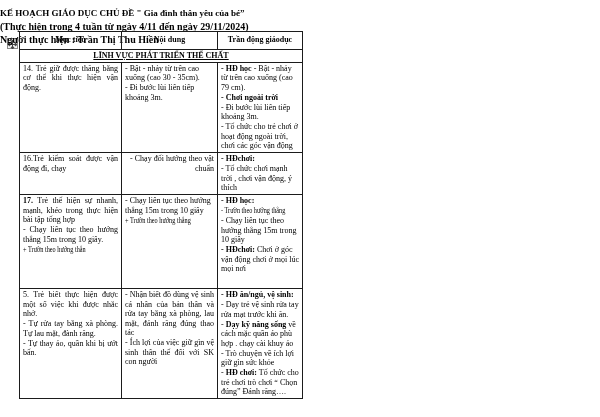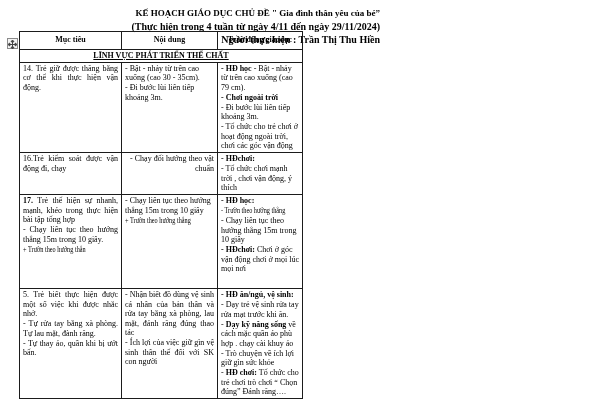--- a/index.html
+++ b/index.html
@@ -1,19 +1,19 @@
 <!DOCTYPE html>
 <html><head>
 <meta charset="utf-8">
 <style>
   html,body{margin:0;padding:0;background:#ffffff;}
   .page{position:relative;width:600px;height:417px;background:#ffffff;overflow:hidden;
         font-family:"Liberation Serif","DejaVu Serif",serif;color:#000;}
   
-  .heading{position:absolute;top:7px;left:0;width:380px;text-align:right;font-weight:bold;}
+  .heading{position:absolute;top:7px;left:0;width:380px;text-align:left;font-weight:bold;}
   .doc-title{font-size:9px;line-height:13px;white-space:nowrap;}
   .doc-subtitle{font-size:10px;line-height:13px;}
   .doc-author{font-size:10px;line-height:13px;}
   
   .handle{position:absolute;left:7px;top:38px;width:11px;height:11px;background:#f4f4f4;
           border:1px solid #8a8a8a;display:flex;align-items:center;justify-content:center;box-sizing:border-box;}
   
   table.doc{position:absolute;left:19px;top:31px;width:283px;border-collapse:collapse;table-layout:fixed;}
   table.doc td,table.doc th{border:1px solid #1b1b1b;vertical-align:top;padding:1px 3px;
           font-size:8px;line-height:9.5px;word-wrap:break-word;}

